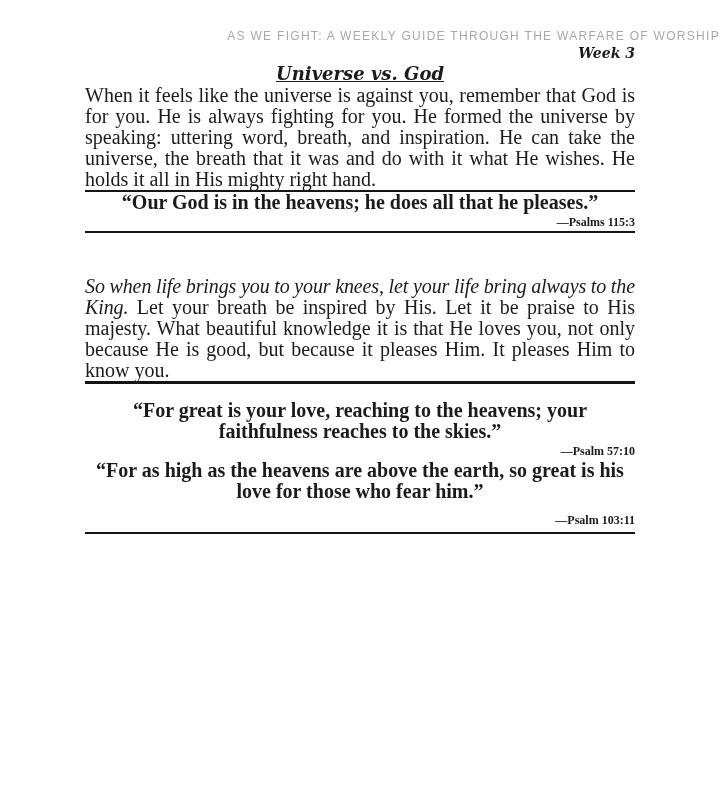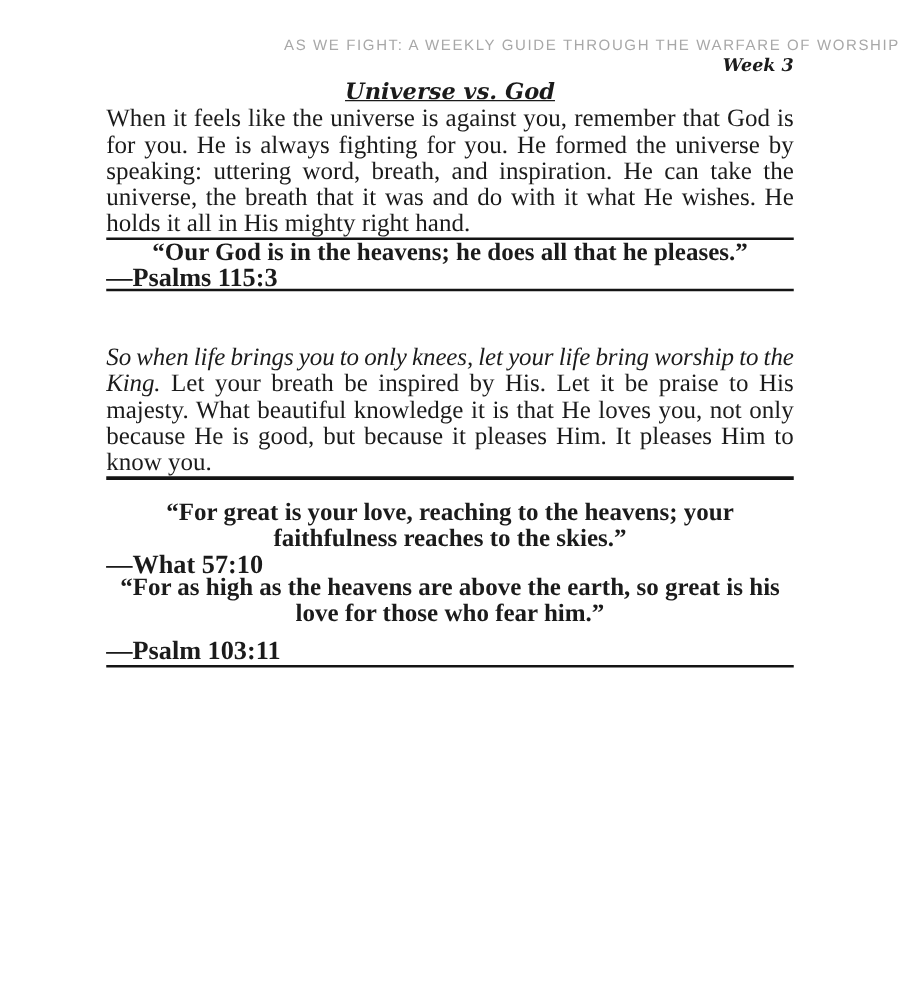--- a/index.html
+++ b/index.html
@@ -81,23 +81,23 @@
     text-align: center;
     font-weight: bold;
     font-size: 20px;
     line-height: 21px;
   }
   .qb2 .quote-text { margin-top: 16px; }
   .qb3 .quote-text { margin-top: 0; }
 
   .quote-attr {
     margin-top: 8px;
-    text-align: left;
+    text-align: right;
     font-weight: bold;
-    font-size: 21px;
+    font-size: 12px;
     line-height: 18px;
   }
   .qb3 .quote-attr { margin-top: 9px; }
 
   .rule-after { margin-top: 2px; }
   .qb3 .rule-after { margin-top: 3px; }
 </style>
 </head>
 <body>
 
@@ -113,26 +113,26 @@
 
     <p class="body-para p1">When it feels like the universe is against you, remember that God is for you. He is always fighting for you. He formed the universe by speaking: uttering word, breath, and inspiration. He can take the universe, the breath that it was and do with it what He wishes. He holds it all in His mighty right hand.</p>
 
     <div class="quote-block qb1">
       <div class="rule rule-h15"></div>
       <p class="quote-text">“Our God is in the heavens; he does all that he pleases.”</p>
       <p class="quote-attr">—Psalms 115:3</p>
       <div class="rule rule-h25 rule-after"></div>
     </div>
 
-    <p class="body-para p2"><span class="lead-italic">So when life brings you to only knees, let your life bring worship to the King.</span><span> Let your breath be inspired by His. Let it be praise to His majesty. What beautiful knowledge it is that He loves you, not only because He is good, but because it pleases Him. It pleases Him to know you.</span></p>
+    <p class="body-para p2"><span class="lead-italic">So when life brings you to your knees, let your life bring always to the King.</span><span> Let your breath be inspired by His. Let it be praise to His majesty. What beautiful knowledge it is that He loves you, not only because He is good, but because it pleases Him. It pleases Him to know you.</span></p>
 
     <div class="quote-block qb2">
       <div class="rule rule-h3"></div>
       <p class="quote-text">“For great is your love, reaching to the heavens; your faithfulness reaches to the skies.”</p>
-      <p class="quote-attr">—What 57:10</p>
+      <p class="quote-attr">—Psalm 57:10</p>
     </div>
 
     <div class="quote-block qb3">
       <p class="quote-text">“For as high as the heavens are above the earth, so great is his love for those who fear him.”</p>
       <p class="quote-attr">—Psalm 103:11</p>
       <div class="rule rule-h2 rule-after"></div>
     </div>
 
   </div>
 </div>

